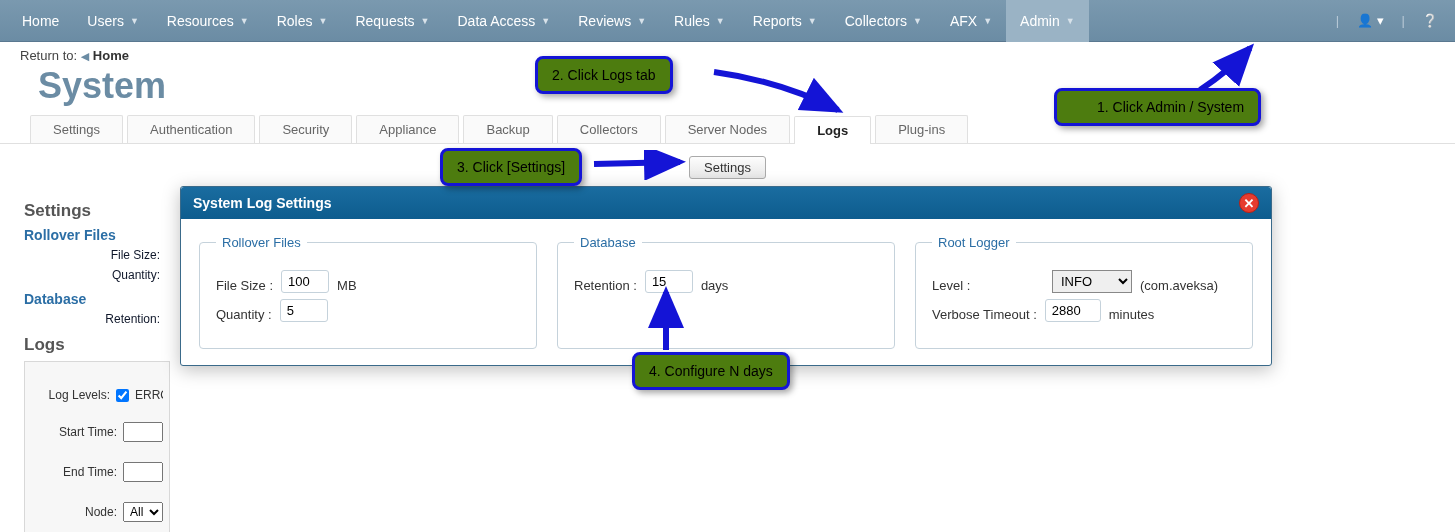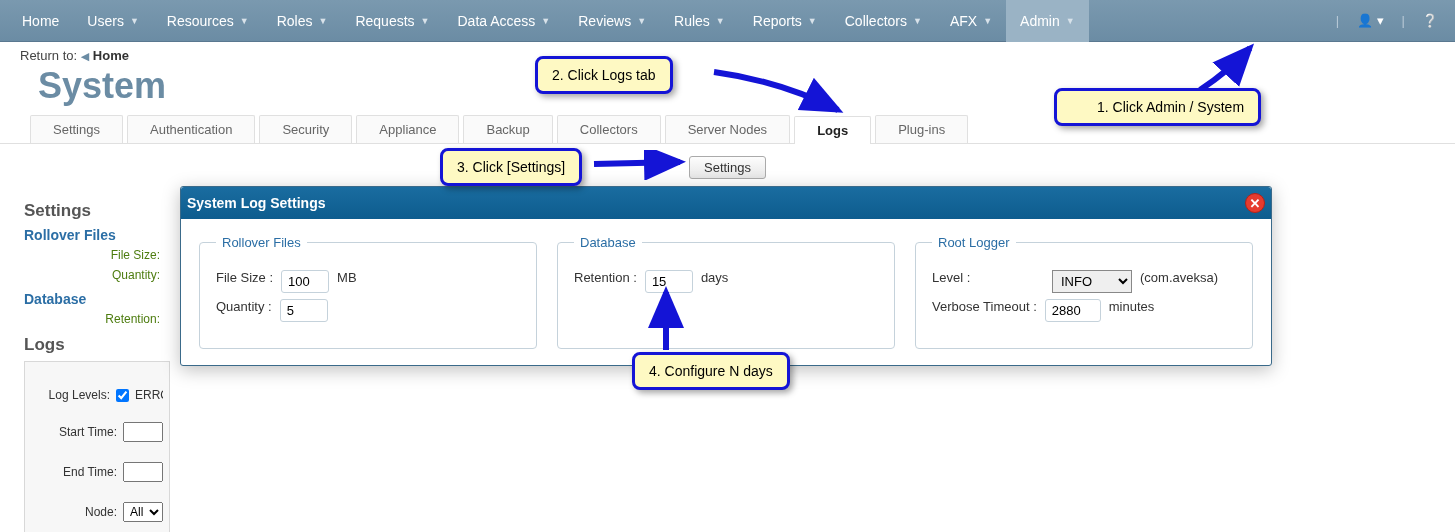--- a/index.html
+++ b/index.html
@@ -129,21 +129,21 @@
     margin: 6px 0 4px 0;
   }
   .left-col .group-link {
     color: #2b6ea5;
     font-size: 14px;
     font-weight: bold;
     margin: 6px 0 2px 0;
     display: block;
   }
   .left-col .field-label {
-    color: #4d7c0f;
+    color: #0f172a;
     font-size: 12px;
     text-align: right;
     padding: 3px 10px 3px 0;
     display: block;
   }
   .filter-box {
     border: 1px solid #d8d8d8;
     background: #f7f7f7;
     margin-top: 6px;
     padding: 6px 6px;
@@ -171,21 +171,21 @@
     width: 1092px;
     background: #fff;
     border: 1px solid #3a6a8a;
     box-shadow: 0 4px 18px rgba(0,0,0,0.25);
     border-radius: 3px;
     z-index: 50;
   }
   .dialog-title {
     background: linear-gradient(to bottom, #1a6ca0 0%, #0d5c8e 100%);
     color: #fff;
-    padding: 6px 6px;
+    padding: 6px 12px;
     font-weight: bold;
     font-size: 14px;
     border-radius: 3px 3px 0 0;
     display: flex;
     align-items: center;
   }
   .dialog-close {
     margin-left: auto;
     width: 20px;
     height: 20px;
@@ -213,21 +213,21 @@
     flex: 1;
     min-width: 0;
   }
   fieldset legend {
     color: #2b6ea5;
     font-size: 13px;
     padding: 0 6px;
   }
   .form-row {
     display: flex;
-    align-items: flex-start;
+    align-items: flex-end;
     gap: 8px;
     margin: 6px 0;
     font-size: 13px;
     color: #333;
   }
   .form-row input[type="text"] {
     width: 48px;
     padding: 3px 6px;
     border: 1px solid #c5d2db;
     border-radius: 3px;
@@ -245,21 +245,21 @@
   }
   .category-row select {
     width: 160px;
   }
   .adv-btn {
     margin-left: auto;
   }
   
   .callout {
     position: absolute;
-    background: #fef9c3;
+    background: #4d7c0f;
     border: 3px solid #1414d6;
     border-radius: 8px;
     padding: 8px 14px;
     font-size: 14px;
     color: #000;
     box-shadow: 3px 3px 6px rgba(0,0,0,0.35);
     z-index: 100;
   }
   .arrow-svg {
     position: absolute;

